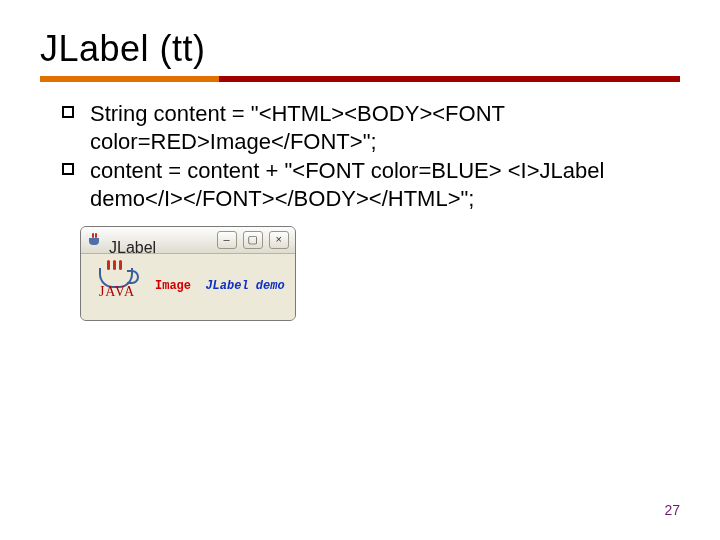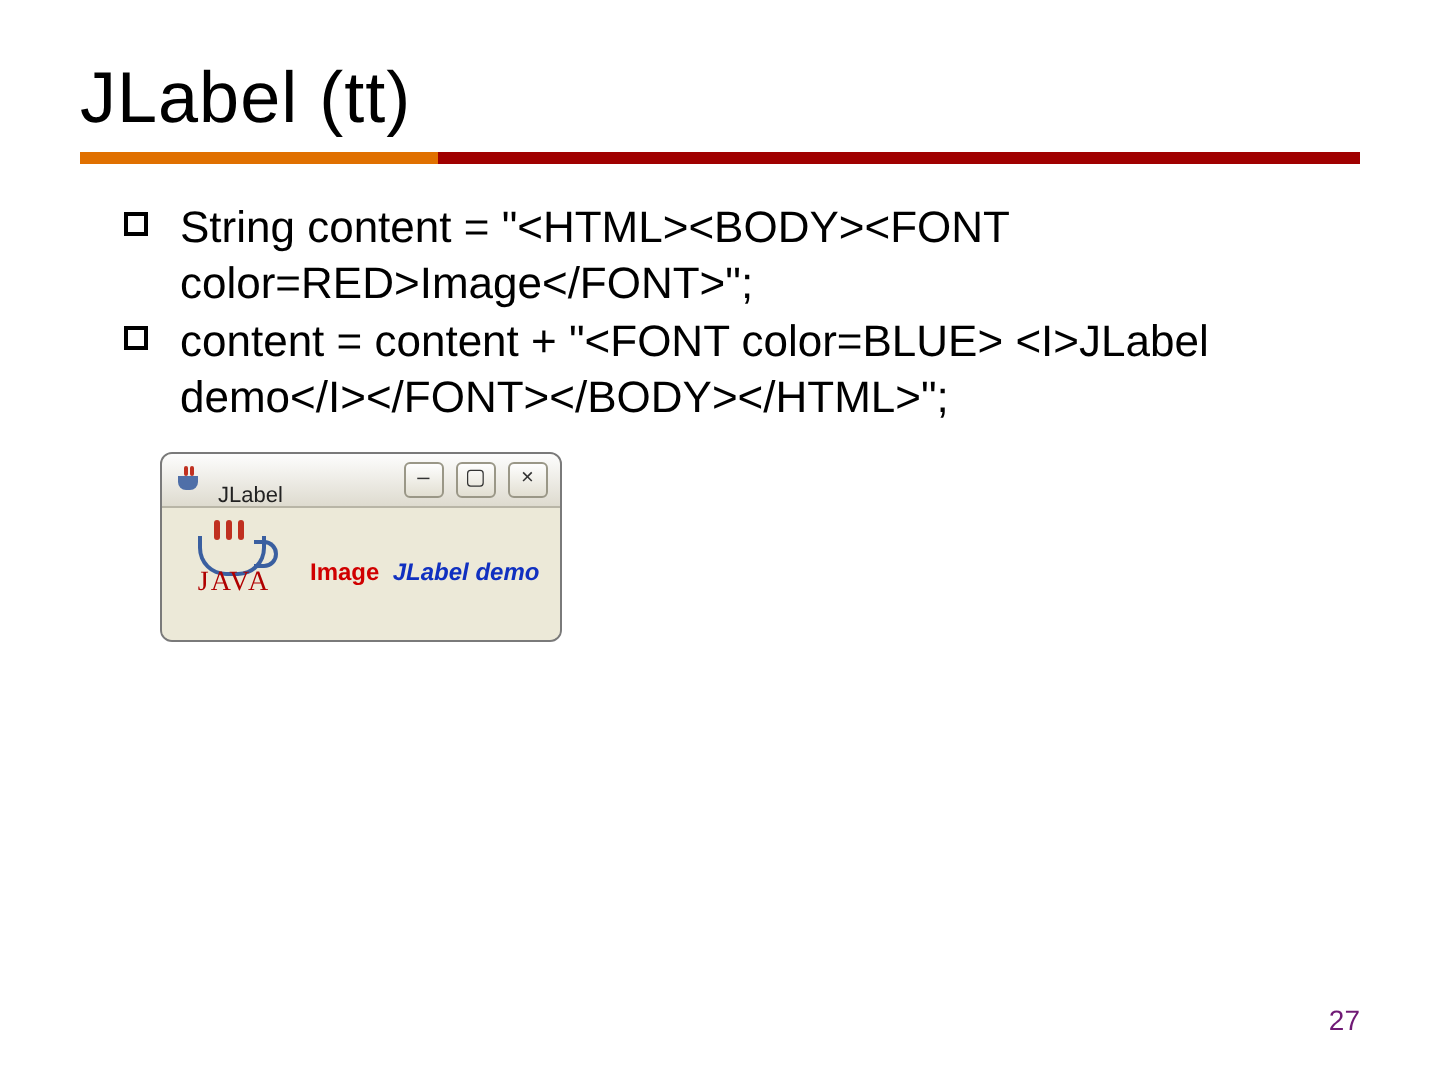--- a/index.html
+++ b/index.html
@@ -103,21 +103,21 @@
   .cup::after {
     content: "";
     position: absolute;
     left: 5px; top: 1px;
     width: 2px; height: 5px;
     background: #c03020;
     box-shadow: 3px 0 0 #c03020;
     border-radius: 1px;
   }
   .wintitle {
-    font-size: 11px;
+    font-size: 16px;
     color: #222;
     margin-top: 15px;
   }
   .spacer { flex: 1; }
   .winbtn {
     width: 18px; height: 16px;
     border: 1px solid #9a9787;
     border-radius: 3px;
     background: linear-gradient(#fefefe,#e2dfd2);
     font-size: 11px;
@@ -165,21 +165,21 @@
     position: absolute;
     left: 0; bottom: 12px;
     width: 60px;
     text-align: center;
     font-family: Georgia, 'Times New Roman', serif;
     font-size: 14px;
     letter-spacing: 1px;
     color: #b00000;
   }
   .lbltext {
-    font-family: Liberation Sans, sans-serif;
+    font-family: Liberation Mono, monospace;
     font-size: 12px;
     font-weight: bold;
     white-space: nowrap;
   }
   .lbltext .red { color: #d00000; }
   .lbltext .blue { color: #1030c0; font-style: italic; }
 
   .pagenum {
     position: absolute;
     right: 40px;

